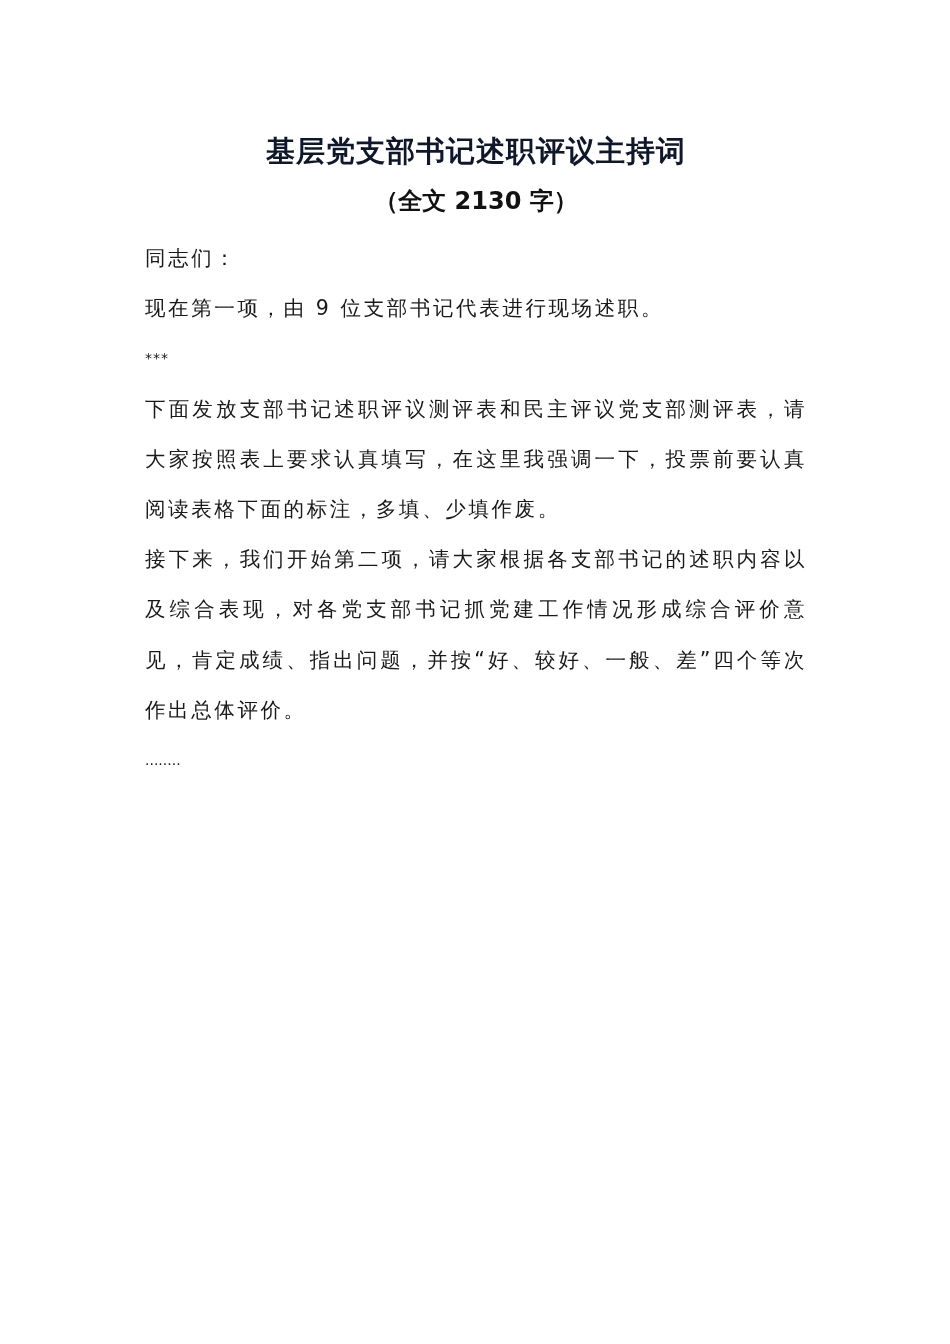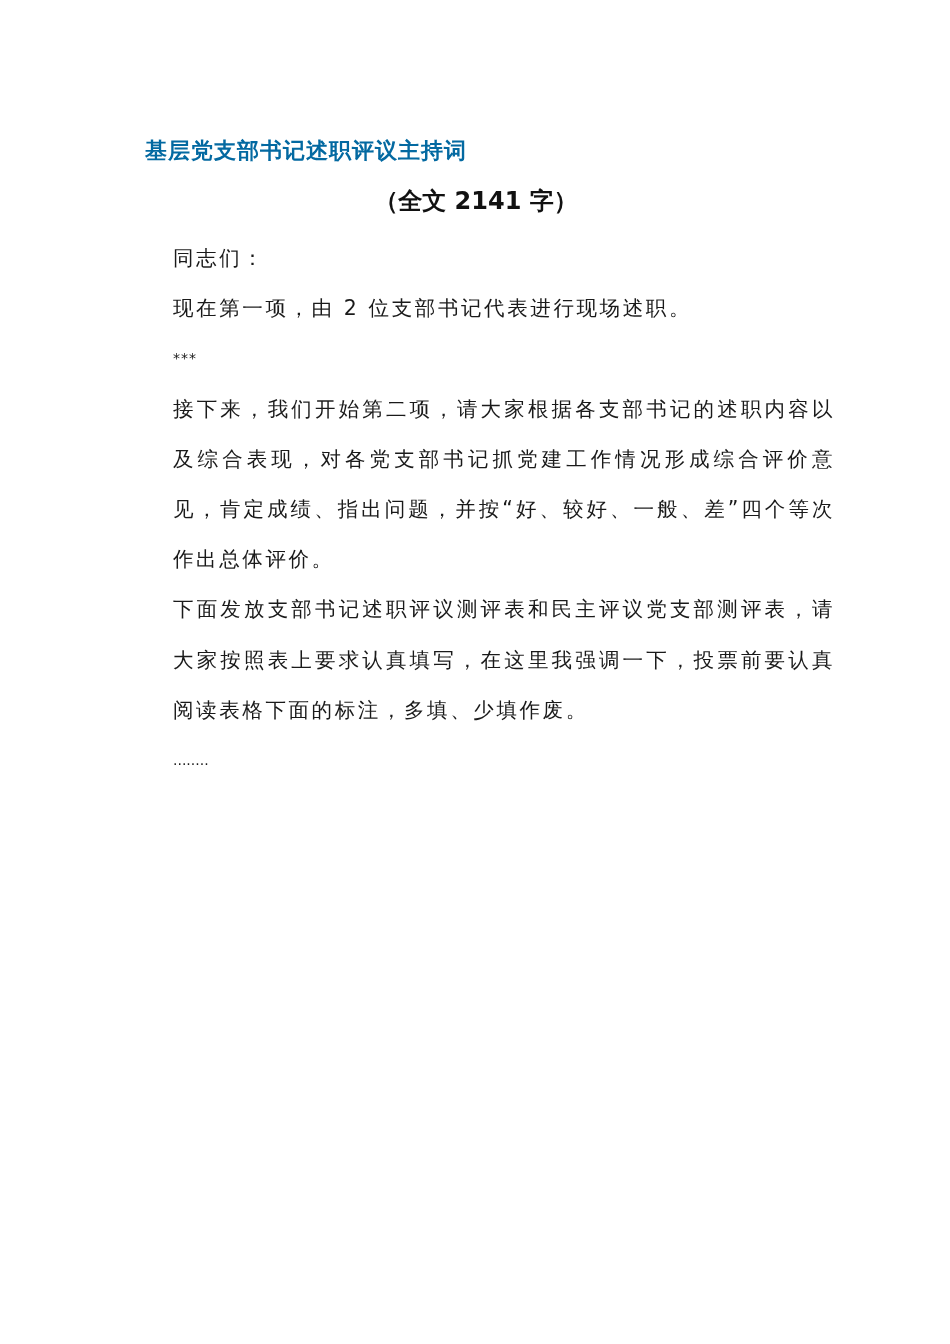--- a/index.html
+++ b/index.html
@@ -19,44 +19,43 @@
       position: absolute;
       left: 145px;
       top: 0;
       width: 662px;
     }
     .title {
       position: absolute;
       left: 0;
       width: 662px;
       top: 134px;
-      text-align: left;
-      font-size: 22px;
+      text-align: center;
+      font-size: 29px;
       font-weight: bold;
       letter-spacing: 1px;
       line-height: 34px;
-      color: #0369a1;
+      color: #0f172a;
     }
     .subtitle {
       position: absolute;
       left: 0;
       width: 662px;
       top: 184px;
       text-align: center;
       font-size: 24px;
       font-weight: bold;
       line-height: 34px;
       color: #111;
     }
     .body {
       position: absolute;
       left: 0;
       top: 233px;
       width: 662px;
-      margin-left: 28px;
     }
     .para {
       font-size: 20.5px;
       line-height: 50.2px;
       letter-spacing: 2.6px;
       text-align: justify;
       text-align-last: left;
       margin: 0;
       color: #1a1a1a;
       word-break: break-all;
@@ -68,23 +67,23 @@
     .para.dots {
       font-size: 14px;
       letter-spacing: 0;
     }
   </style>
 </head>
 <body>
 
 <div class="page">
   <div class="title">基层党支部书记述职评议主持词</div>
-  <div class="subtitle">（全文 2141 字）</div>
+  <div class="subtitle">（全文 2130 字）</div>
 
   <div class="body">
     <p class="para">同志们：</p>
-    <p class="para">现在第一项，由 2 位支部书记代表进行现场述职。</p>
+    <p class="para">现在第一项，由 9 位支部书记代表进行现场述职。</p>
     <p class="para stars">***</p>
+    <p class="para">下面发放支部书记述职评议测评表和民主评议党支部测评表，请大家按照表上要求认真填写，在这里我强调一下，投票前要认真阅读表格下面的标注，多填、少填作废。</p>
     <p class="para">接下来，我们开始第二项，请大家根据各支部书记的述职内容以及综合表现，对各党支部书记抓党建工作情况形成综合评价意见，肯定成绩、指出问题，并按“好、较好、一般、差”四个等次作出总体评价。</p>
-    <p class="para">下面发放支部书记述职评议测评表和民主评议党支部测评表，请大家按照表上要求认真填写，在这里我强调一下，投票前要认真阅读表格下面的标注，多填、少填作废。</p>
     <p class="para dots">........</p>
   </div>
 </div>
 
 </body></html>

